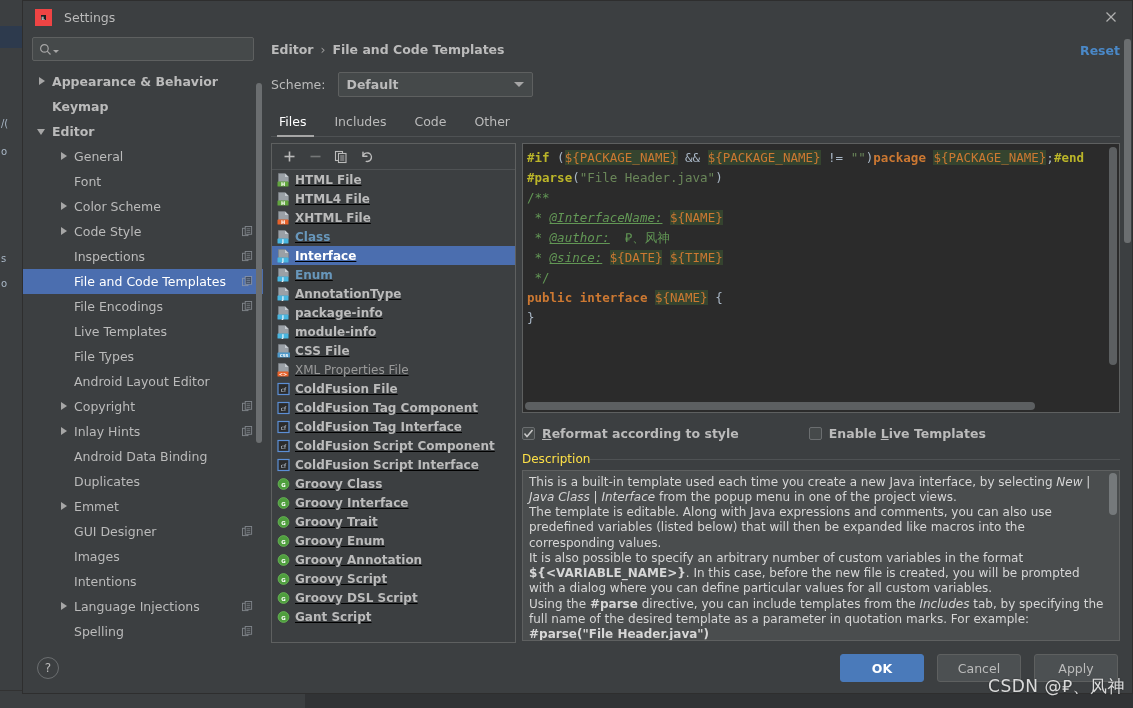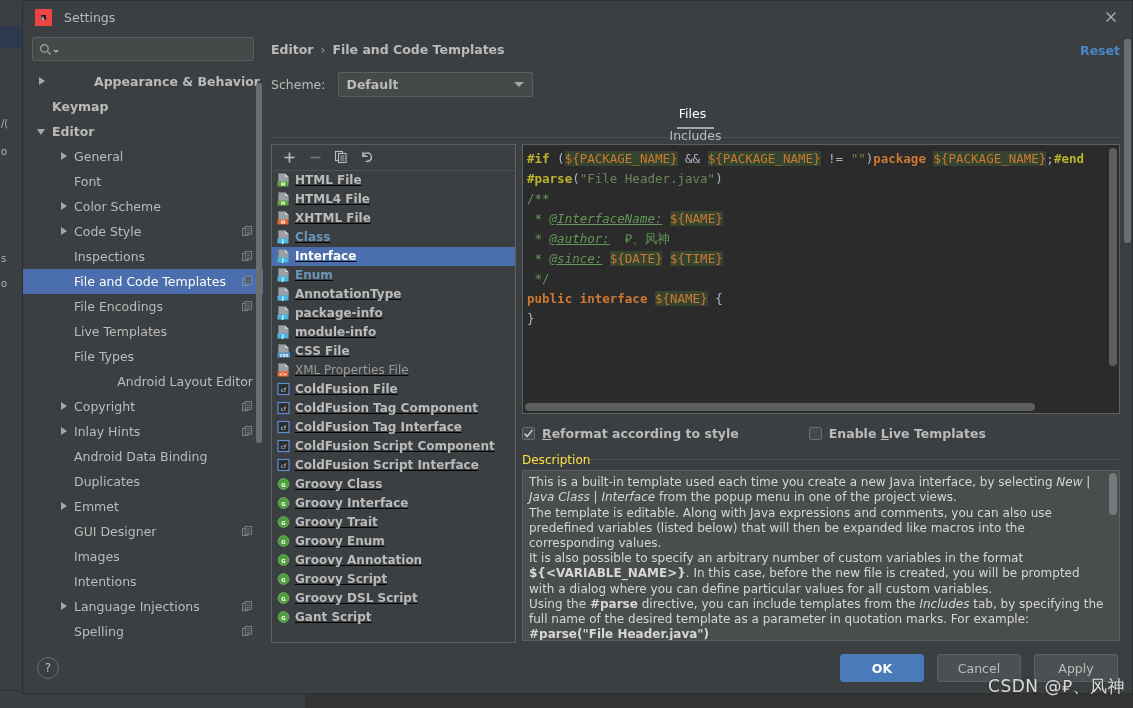--- a/index.html
+++ b/index.html
@@ -69,21 +69,21 @@
   #breadcrumb { height:34px; display:flex; align-items:center; color:#bbbbbb; font-size:12.5px; font-weight:bold; padding-left:0; }
   #breadcrumb .sep { margin:0 7px; color:#9a9a9a; font-weight:normal; }
   #reset-link { position:absolute; right:12px; top:10px; color:#4a88c7; font-size:12.5px; font-weight:bold; cursor:pointer; }
 
   #scheme-row { height:36px; display:flex; align-items:center; }
   #scheme-label { color:#bbbbbb; font-size:12.5px; margin-right:12px; }
   #scheme-select { width:195px; height:25px; background:#45494a; border:1px solid #5e6060; border-radius:2px; display:flex; align-items:center; padding:0 8px; cursor:pointer; }
   #scheme-select .val { color:#bbbbbb; font-size:12.5px; font-weight:bold; }
   #scheme-select .caret { margin-left:auto; width:0;height:0; border-left:5px solid transparent; border-right:5px solid transparent; border-top:5px solid #a6a6a6; }
 
-  #tabs { height:32px; display:flex; align-items:center; border-bottom:1px solid #4f5254; margin-top:4px;flex-direction:column; }
+  #tabs { height:32px; display:flex; align-items:flex-end; border-bottom:1px solid #4f5254; margin-top:4px; }
   .tab { padding:0 14px 7px 14px; color:#bbbbbb; font-size:12.5px; cursor:pointer; position:relative; }
   .tab:first-child { padding-left:8px; }
   .tab.active { color:#ffffff; }
   .tab.active::after { content:""; position:absolute; left:6px; right:6px; bottom:-1px; height:2px; background:#a6a6a6; }
 
   
   #split { flex:1 1 auto; display:flex; min-height:0; padding-top:6px; }
 
   
   #tpl-panel { width:245px; flex:0 0 245px; display:flex; flex-direction:column; background:#3c3f41; border:1px solid #5e6060; }
@@ -191,21 +191,21 @@
           <svg width="13" height="13" viewBox="0 0 13 13">
             <circle cx="5.4" cy="5.4" r="3.8" fill="none" stroke="#a6a6a6" stroke-width="1.2"></circle>
             <line x1="8.2" y1="8.2" x2="11.5" y2="11.5" stroke="#a6a6a6" stroke-width="1.2"></line>
           </svg>
           <span style="display:inline-block;width:0;height:0;border-left:3px solid transparent;border-right:3px solid transparent;border-top:3.5px solid #a6a6a6;margin-left:1px;margin-top:4px;"></span>
           <input id="search-input" type="text" placeholder="" style="">
         </div>
       </div>
 
       <div id="tree">
-          <div class="tree-item bold" style="padding-left: 14px; gap: 42px;">
+          <div class="tree-item bold" style="padding-left: 14px;">
             <span class="arrow closed"></span>
             <span class="tlabel">Appearance &amp; Behavior</span>
           </div>
           <div class="tree-item bold" style="padding-left: 14px;">
             <span class="arrow "></span>
             <span class="tlabel">Keymap</span>
           </div>
           <div class="tree-item bold" style="padding-left: 14px;">
             <span class="arrow open"></span>
             <span class="tlabel">Editor</span>
@@ -275,21 +275,21 @@
             </span>
           </div>
           <div class="tree-item" style="padding-left: 36px;">
             <span class="arrow "></span>
             <span class="tlabel">Live Templates</span>
           </div>
           <div class="tree-item" style="padding-left: 36px;">
             <span class="arrow "></span>
             <span class="tlabel">File Types</span>
           </div>
-          <div class="tree-item" style="padding-left: 36px; justify-content: flex-end;">
+          <div class="tree-item" style="padding-left: 36px;">
             <span class="arrow "></span>
             <span class="tlabel">Android Layout Editor</span>
           </div>
           <div class="tree-item" style="padding-left: 36px;">
             <span class="arrow closed"></span>
             <span class="tlabel">Copyright</span>
             <span class="copy-badge">
               <svg width="11" height="11" viewBox="0 0 12 12">
   <rect x="0.5" y="2.5" width="6" height="8" fill="none" stroke="#9aa0a6" stroke-width="1"></rect>
   <rect x="3.5" y="0.5" width="7" height="8.5" fill="#3c3f41" stroke="#9aa0a6" stroke-width="1"></rect>

